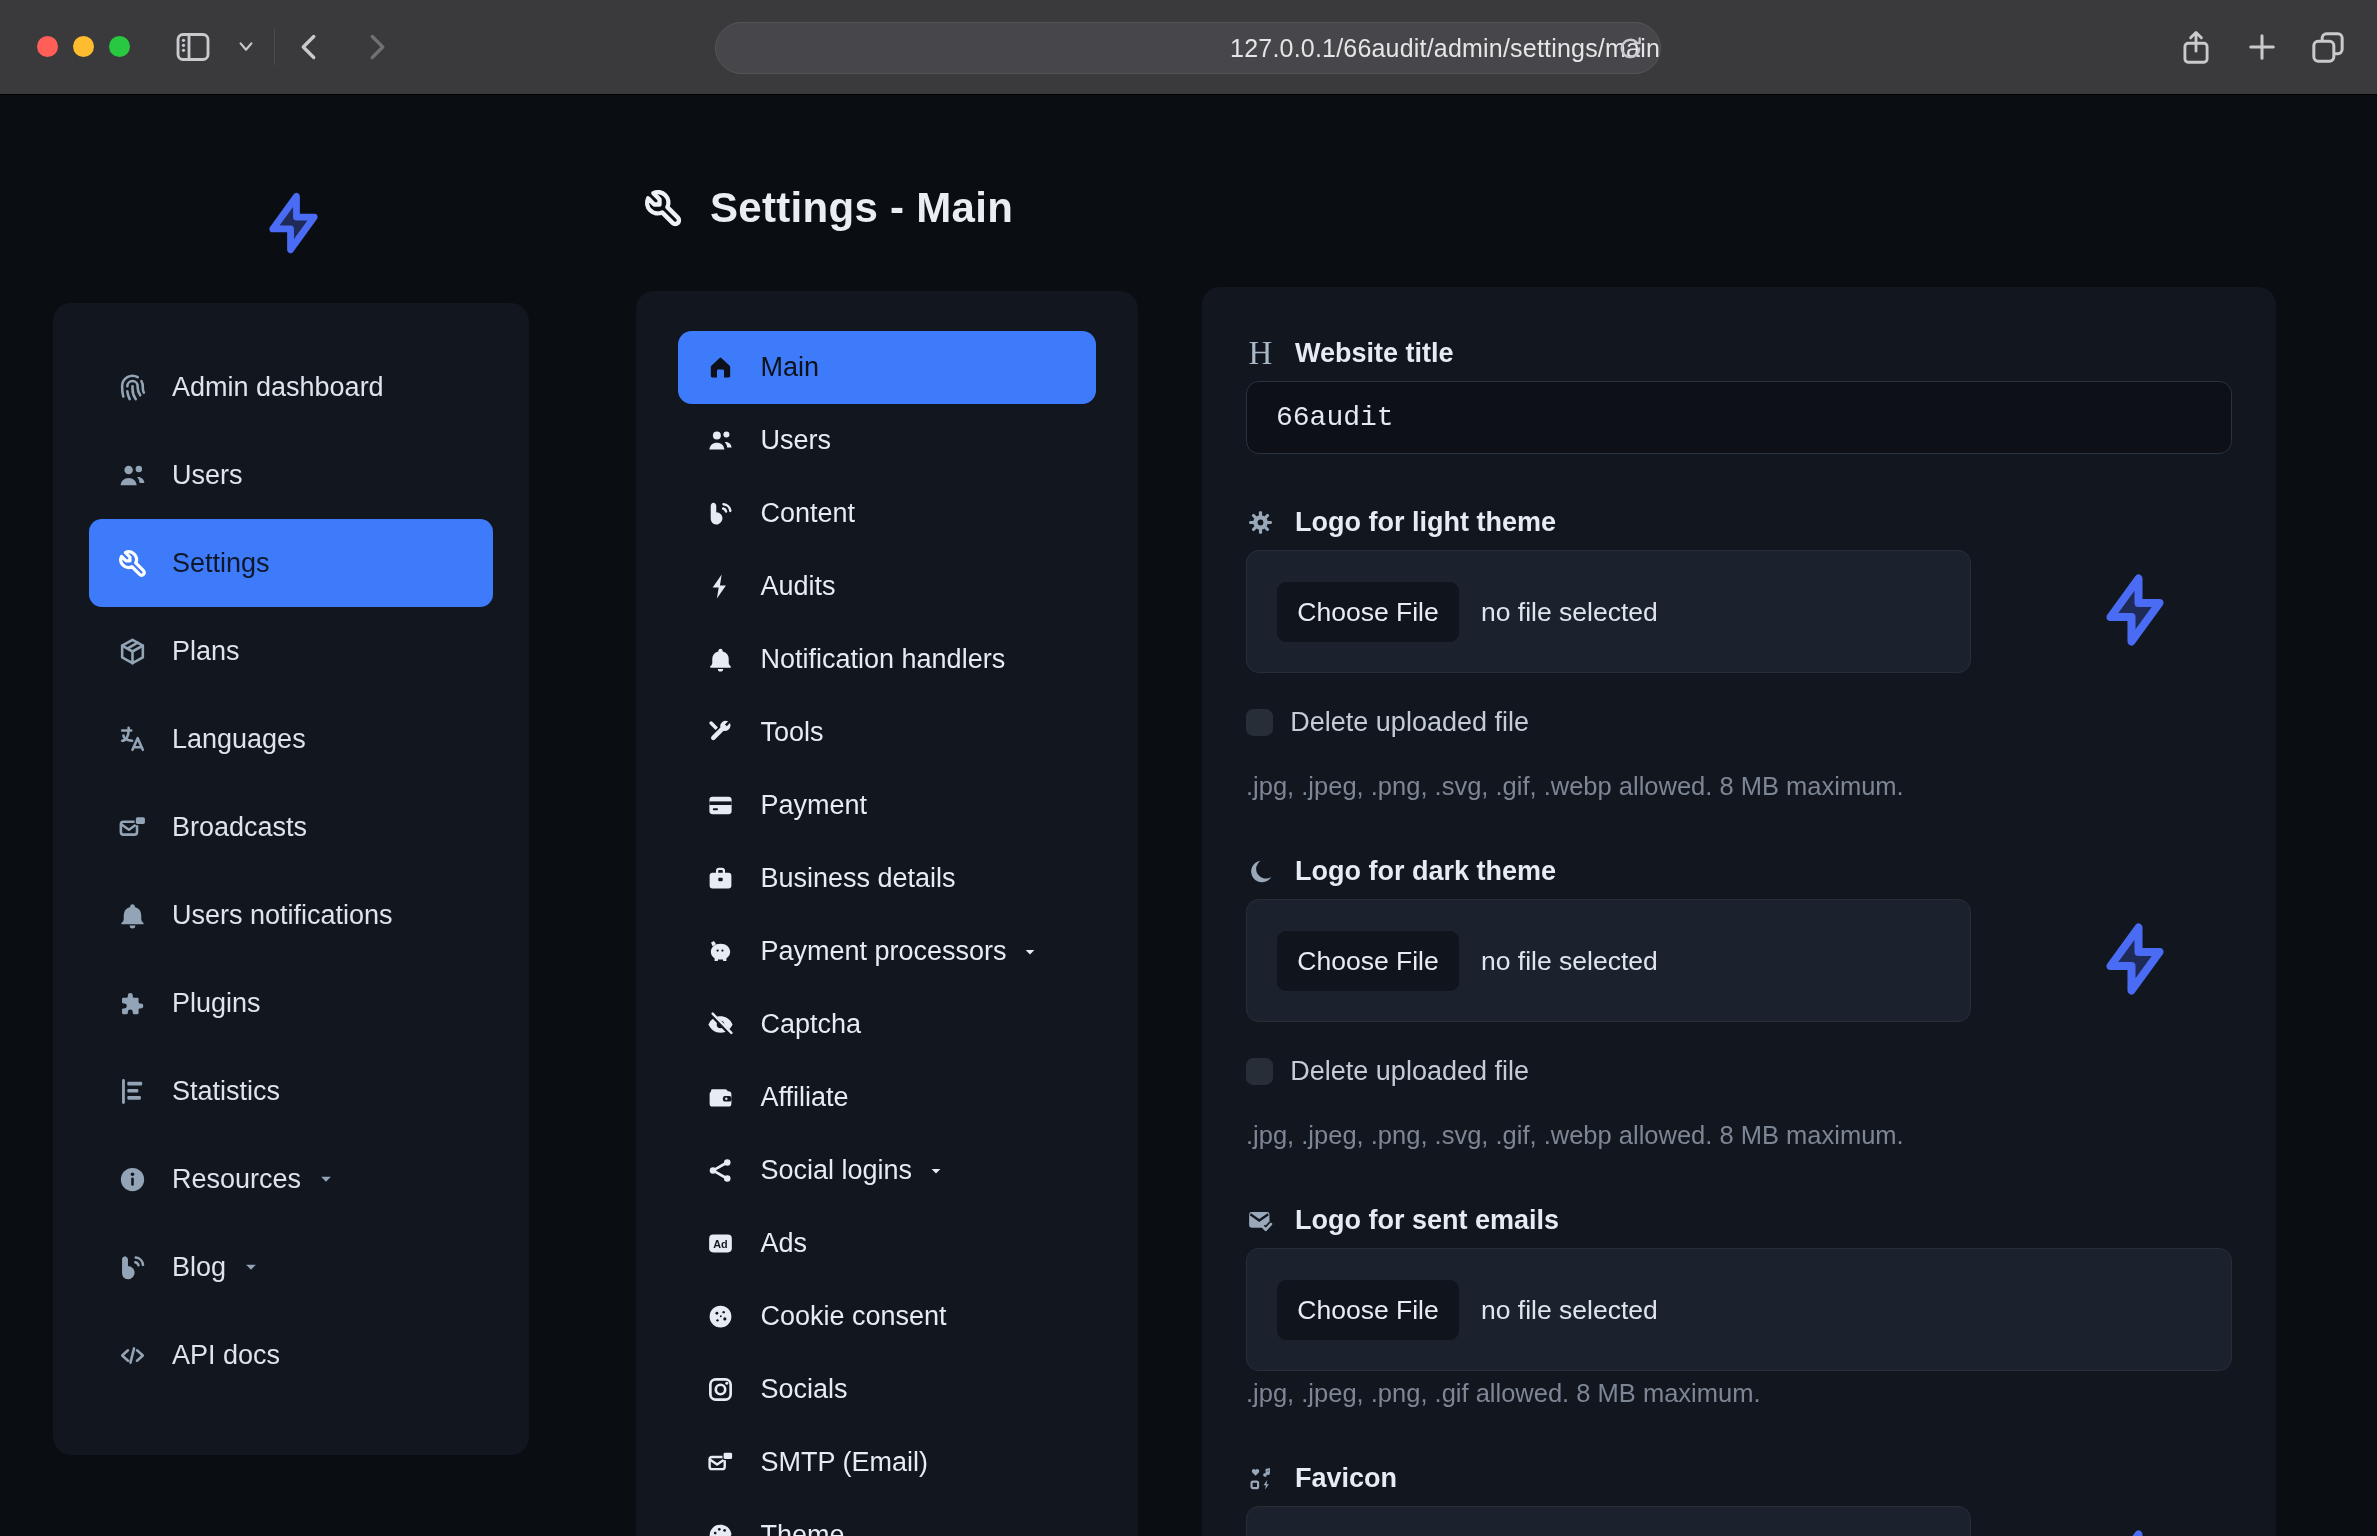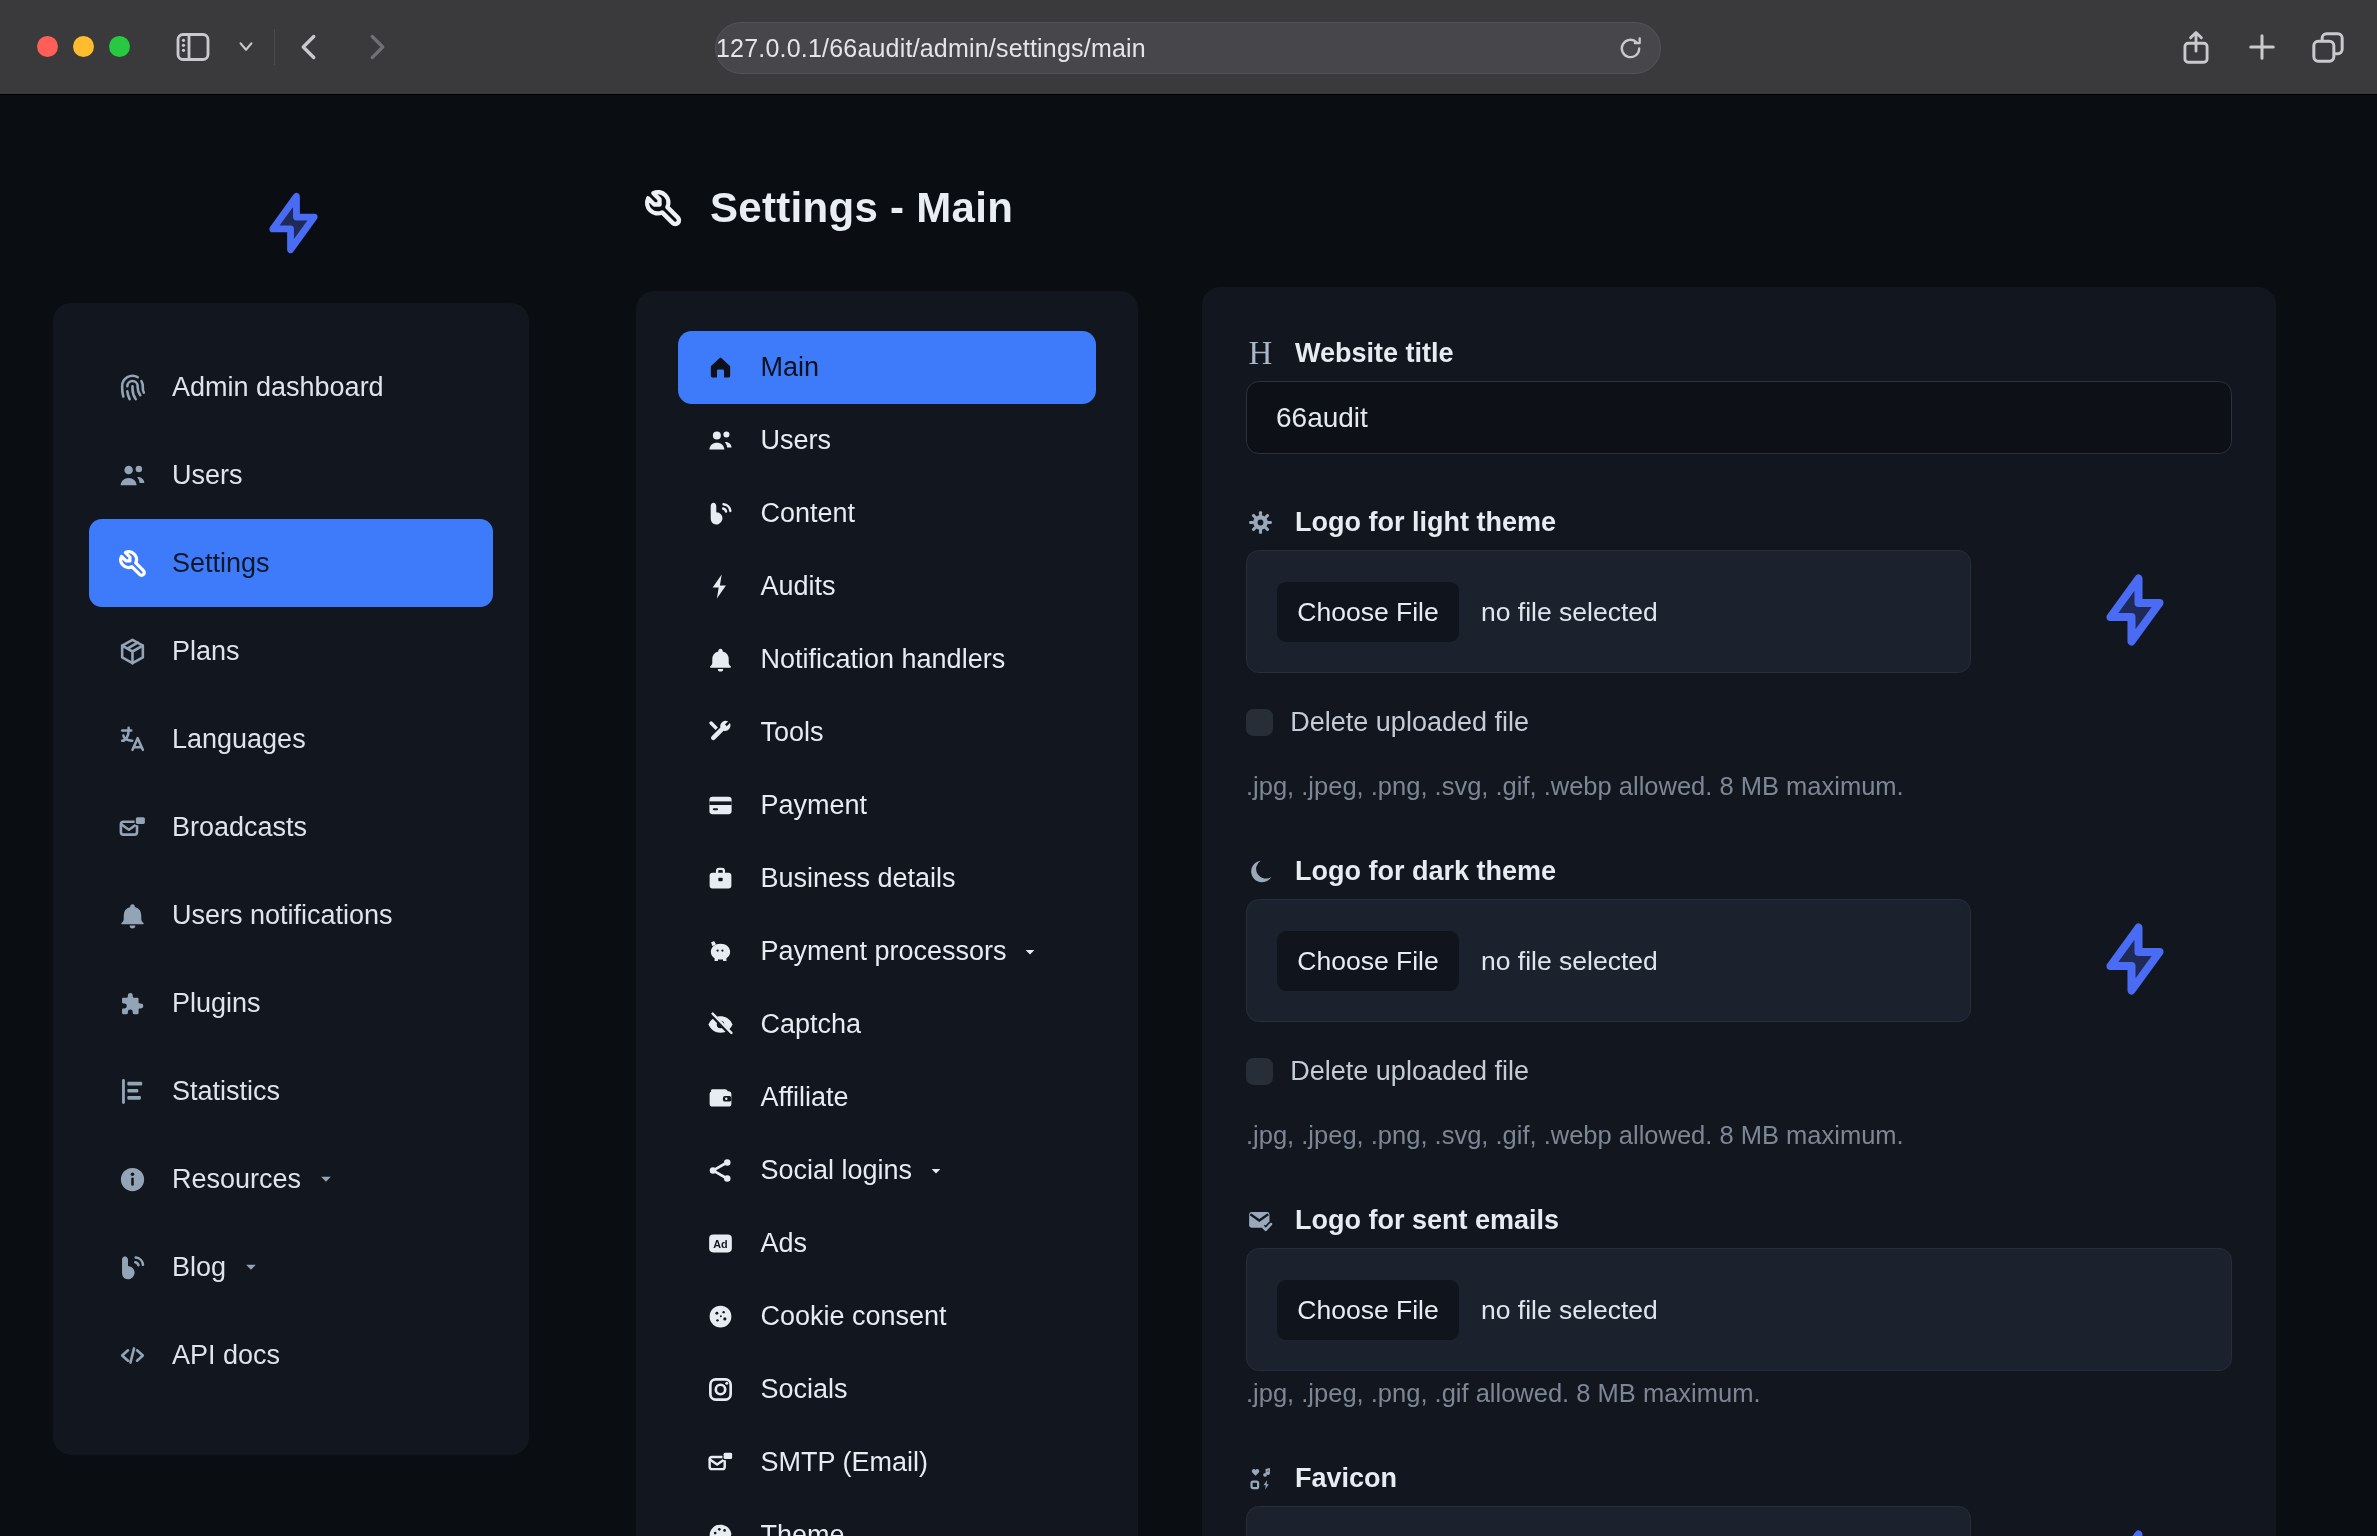--- a/index.html
+++ b/index.html
@@ -9,21 +9,21 @@
   
   #chrome{position:absolute;left:0;top:0;width:100%;height:95px;background:#3a3a3d;
     border-bottom:1.8px solid #000;box-sizing:border-box;}
   .light{position:absolute;top:36px;width:21px;height:21px;border-radius:50%;}
   .cbtn{position:absolute;background:none;border:none;padding:0;color:#c9c9ce;cursor:default;}
   .cbtn svg{display:block;}
   .cbtn.dim{color:#6f6f74;}
   .chrome-sep{position:absolute;left:274px;top:29px;width:0.9px;height:36px;background:#4c4c50;}
   #urlbar{position:absolute;left:715px;top:22px;width:946px;height:52px;border-radius:26.5px;
     background:#47474b;border:0.9px solid #545458;box-sizing:border-box;
-    display:flex;align-items:center;justify-content:flex-start;}
+    display:flex;align-items:center;justify-content:flex-end;}
   #url-text{font-size:25px;color:#e5e5e7;letter-spacing:0.2px;}
   #reload-btn{position:absolute;right:14.6px;top:11px;}
   
   #page{position:absolute;left:0;top:95px;width:2377px;height:1441px;}
   #brand-logo{position:absolute;left:258px;top:86px;width:71px;height:84px;}
   #page-title-row{position:absolute;left:642px;top:89px;display:flex;align-items:center;gap:26px;}
   #page-title-row .t-ic{width:42px;height:42px;color:#eef2f7;}
   #page-title{margin:0;font-size:42px;font-weight:600;color:#e9eef4;letter-spacing:0.3px;}
   .card{position:absolute;background:#12161e;border-radius:18px;box-sizing:border-box;}
   
@@ -45,21 +45,21 @@
   .tab-item.active .tab-label{color:#0d1119;}
   .tab-item.active .tab-ic{color:#0d1119;}
   
   #panel{left:1202px;top:192px;width:1074px;height:1350px;padding:50px 44px;}
   .field-label{display:flex;align-items:center;gap:20px;height:33px;margin-bottom:11px;}
   .lbl-ic{width:29px;height:29px;color:#9aa9ba;display:flex;align-items:center;justify-content:center;flex:none;}
   .lbl-txt{font-size:27px;font-weight:600;color:#e7ecf2;}
   .h-glyph{font-family:"Liberation Serif","DejaVu Serif",serif;font-size:33px;color:#a9b8c8;line-height:1;}
   #website-title-input{display:block;width:100%;height:73px;border-radius:12.8px;background:#0d1117;
     border:1.8px solid #2a323e;color:#e3e9f0;font-size:28px;padding:0 29px;margin-bottom:52px;
-    box-sizing:border-box;font-family:Liberation Sans, sans-serif;outline:none;}
+    box-sizing:border-box;font-family:Liberation Mono, monospace;outline:none;}
   .upload{position:relative;}
   .file-box{position:relative;width:725px;height:123px;background:#1b222d;border:0.9px solid #262e39;
     border-radius:12.8px;margin-bottom:34px;box-sizing:border-box;padding-left:44px;}
   .upload.full .file-box{width:100%;}
   .upload.no-delete .file-box{margin-bottom:7.3px;}
   .choose{position:absolute;left:30px;top:31px;width:182px;height:60px;background:#10151d;
     border-radius:9px;display:flex;align-items:center;justify-content:center;
     font-size:26.5px;color:#e9edf3;}
   .no-file{position:absolute;left:234px;top:31px;height:60px;display:flex;align-items:center;
     font-size:26.5px;color:#dfe5ec;}

